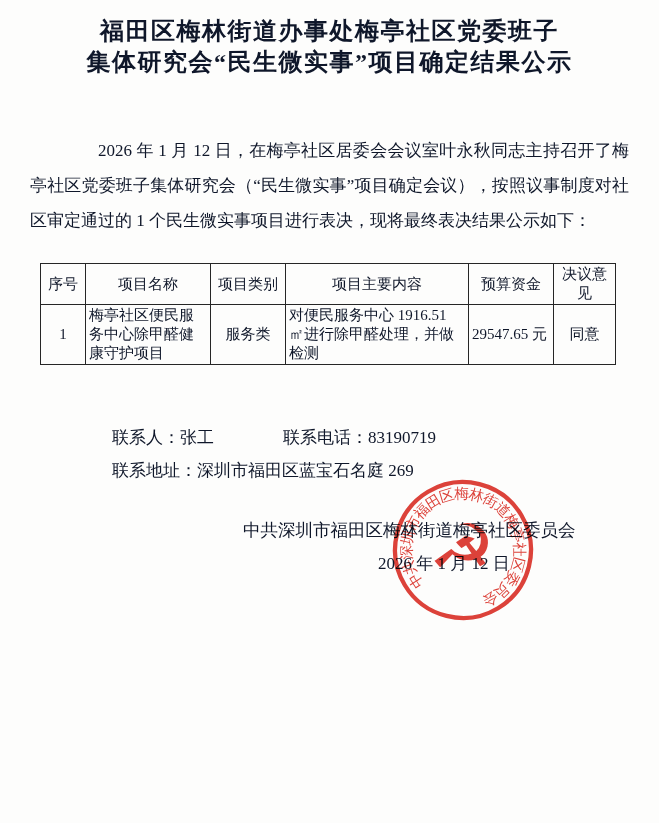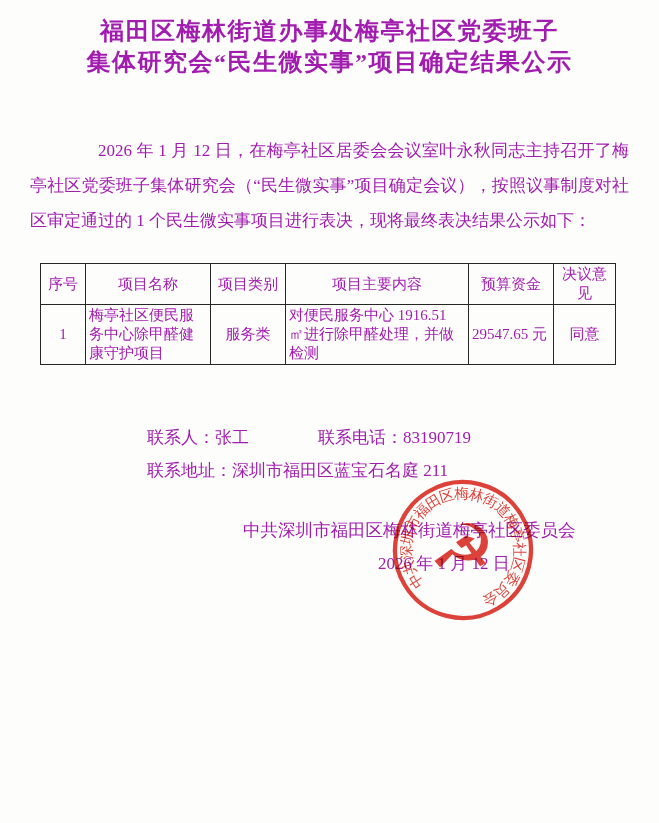--- a/index.html
+++ b/index.html
@@ -3,21 +3,21 @@
 <meta charset="utf-8">
 <style>
   html, body { margin: 0; padding: 0; background: #ffffff; }
   .page {
     position: relative;
     width: 659px;
     height: 823px;
     background: #fdfdfc;
     overflow: hidden;
     font-family: "Liberation Serif", serif;
-    color: #a21caf;
+    color: #0f172a;
   }
   .doc-title {
     position: absolute;
     top: 16px; left: 0; width: 659px;
     text-align: center;
     font-size: 24px;
     font-weight: bold;
     line-height: 31px;
     letter-spacing: 1.5px;
   }
@@ -52,21 +52,21 @@
   table.project tbody td { height: 53px; }
   .ta-c { text-align: center; }
   .ta-l { text-align: left; }
 
   .contacts {
     position: absolute;
     top: 421px; left: 112px; width: 520px;
     font-size: 17px;
     line-height: 33px;
   }
-  .contact-line { position: relative; margin-left: 35px; }
+  .contact-line { position: relative; }
   .contact-phone { position: absolute; left: 171px; top: 0; }
 
   .signature-org {
     position: absolute;
     top: 514px; left: 243px;
     font-size: 17.5px;
     line-height: 33px;
   }
   .signature-date {
     position: absolute;
@@ -137,21 +137,21 @@
     </tbody>
   </table>
 
 
   <div class="contacts">
     <div class="contact-line">
       <span>联系人：</span><span>张工</span>
       <span class="contact-phone"><span>联系电话：</span><span>83190719</span></span>
     </div>
     <div class="contact-line">
-      <span>联系地址：</span><span>深圳市福田区蓝宝石名庭 211</span>
+      <span>联系地址：</span><span>深圳市福田区蓝宝石名庭 269</span>
     </div>
   </div>
 
   <div class="signature-org">中共深圳市福田区梅林街道梅亭社区委员会</div>
   <div class="signature-date">2026 年 1 月 12 日</div>
 
   <div class="seal">
     <svg viewBox="0 0 200 200" width="172" height="172" xmlns="http://www.w3.org/2000/svg">
       <circle cx="100" cy="100" r="79" fill="none" stroke-width="5" stroke="#d9251c"></circle>
       <defs>

